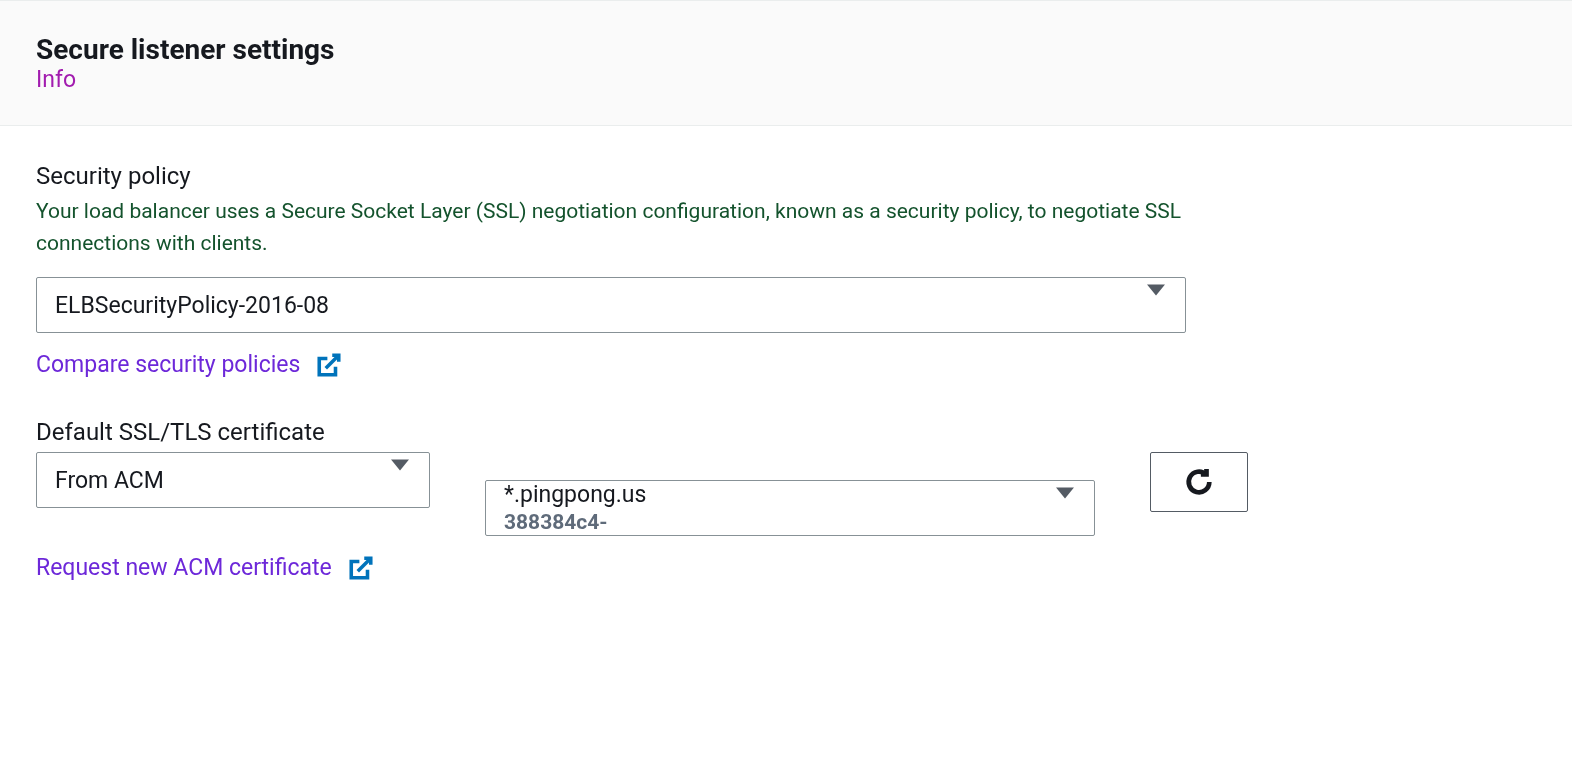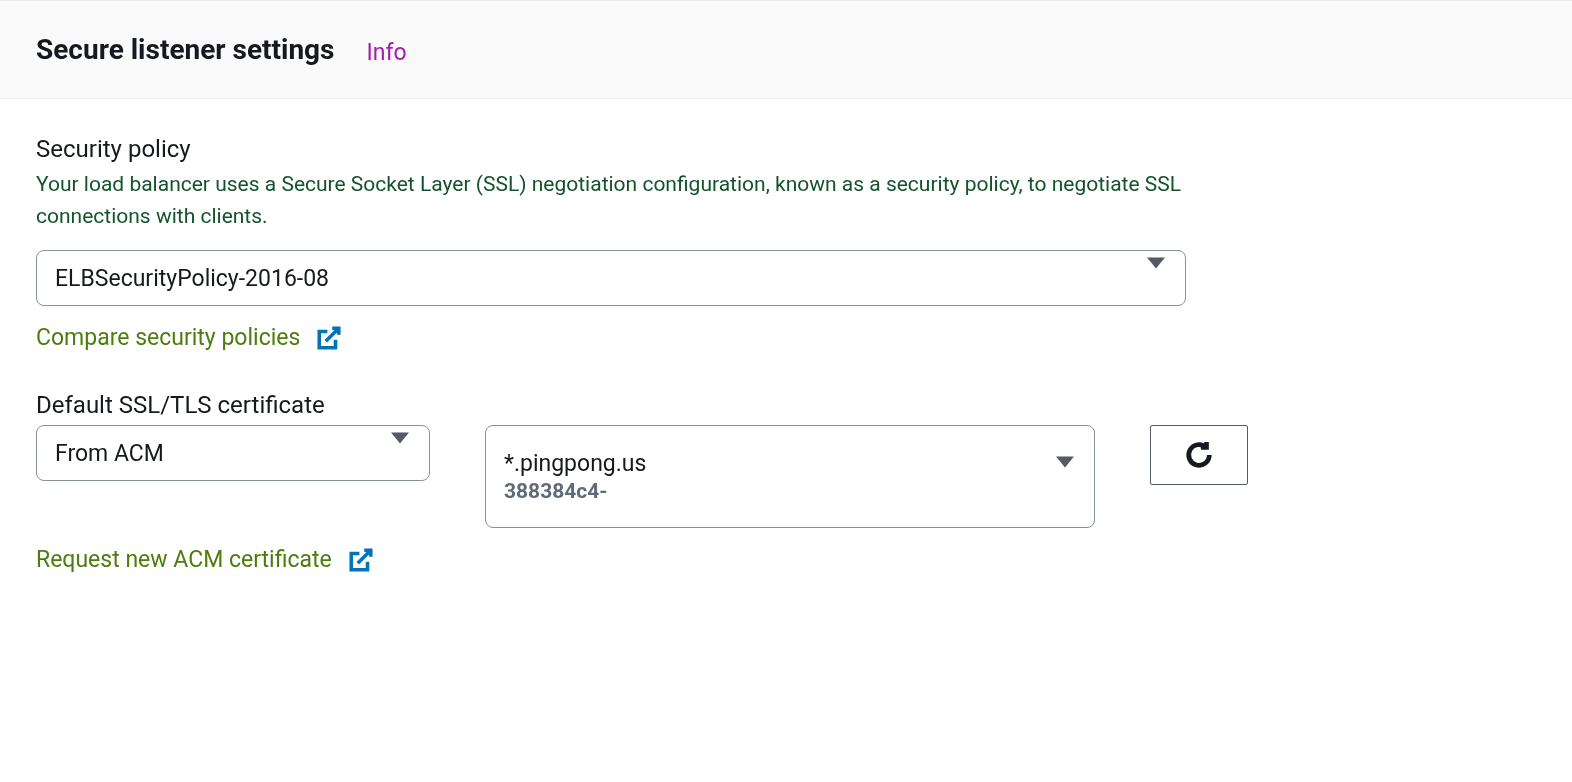--- a/index.html
+++ b/index.html
@@ -11,22 +11,23 @@
       font-family: "Amazon Ember", -apple-system, BlinkMacSystemFont, "Segoe UI", Roboto, Helvetica, Arial, sans-serif;
       background: #ffffff;
       color: #16191f;
     }
     .header-section {
       padding: 32px 36px;
       border-top: 1px solid #eaeded;
       border-bottom: 1px solid #eaeded;
       background: #fafafa;
       display: flex;
-      align-items: flex-end;
-      gap: 32px;
+      align-items: flex-start;
+      gap: 0;
+      flex-direction: column;
     }
     .section-title {
       font-size: 28px;
       font-weight: 700;
       color: #16191f;
     }
     .info-link {
       font-size: 23px;
       font-weight: 400;
       color: #a21caf;
@@ -49,41 +50,42 @@
       font-size: 21px;
       font-weight: 400;
       color: #14532d;
       line-height: 1.5;
       margin-bottom: 18px;
       max-width: 1260px;
     }
     .select-box {
       position: relative;
       border: 1px solid #879196;
-      border-radius: 8px;
+      border-radius: 2px;
       background: #ffffff;
       height: 56px;
       display: flex;
       align-items: center;
       padding: 0 18px;
       cursor: pointer;
     }
     .select-box.wide {
       width: 1150px;
     }
     .select-box.small {
       width: 394px;
     }
     .select-box.medium {
       width: 610px;
       height: auto;
       min-height: 56px;
-      padding: 24px 18px;
+      padding: 0 18px;
       align-items: flex-start;
       flex-direction: column;
+      margin-top: 28px;
     }
     .select-value {
       font-size: 23px;
       color: #16191f;
     }
     .select-subvalue {
       font-size: 21px;
       color: #5f6b7a;
       margin-top: 2px;
       font-weight: bold;
@@ -99,21 +101,21 @@
       height: 0;
       border-left: 9px solid transparent;
       border-right: 9px solid transparent;
       border-top: 11px solid #545b64;
     }
     .external-link {
       display: inline-flex;
       align-items: center;
       gap: 16px;
       font-size: 23px;
-      color: #4d7c0f;
+      color: #6d28d9;
       text-decoration: none;
       cursor: pointer;
       margin-top: 18px;
     }
     .external-link-icon {
       width: 26px;
       height: 26px;
       stroke: #0073bb;
       stroke-width: 2.2;
       fill: none;

